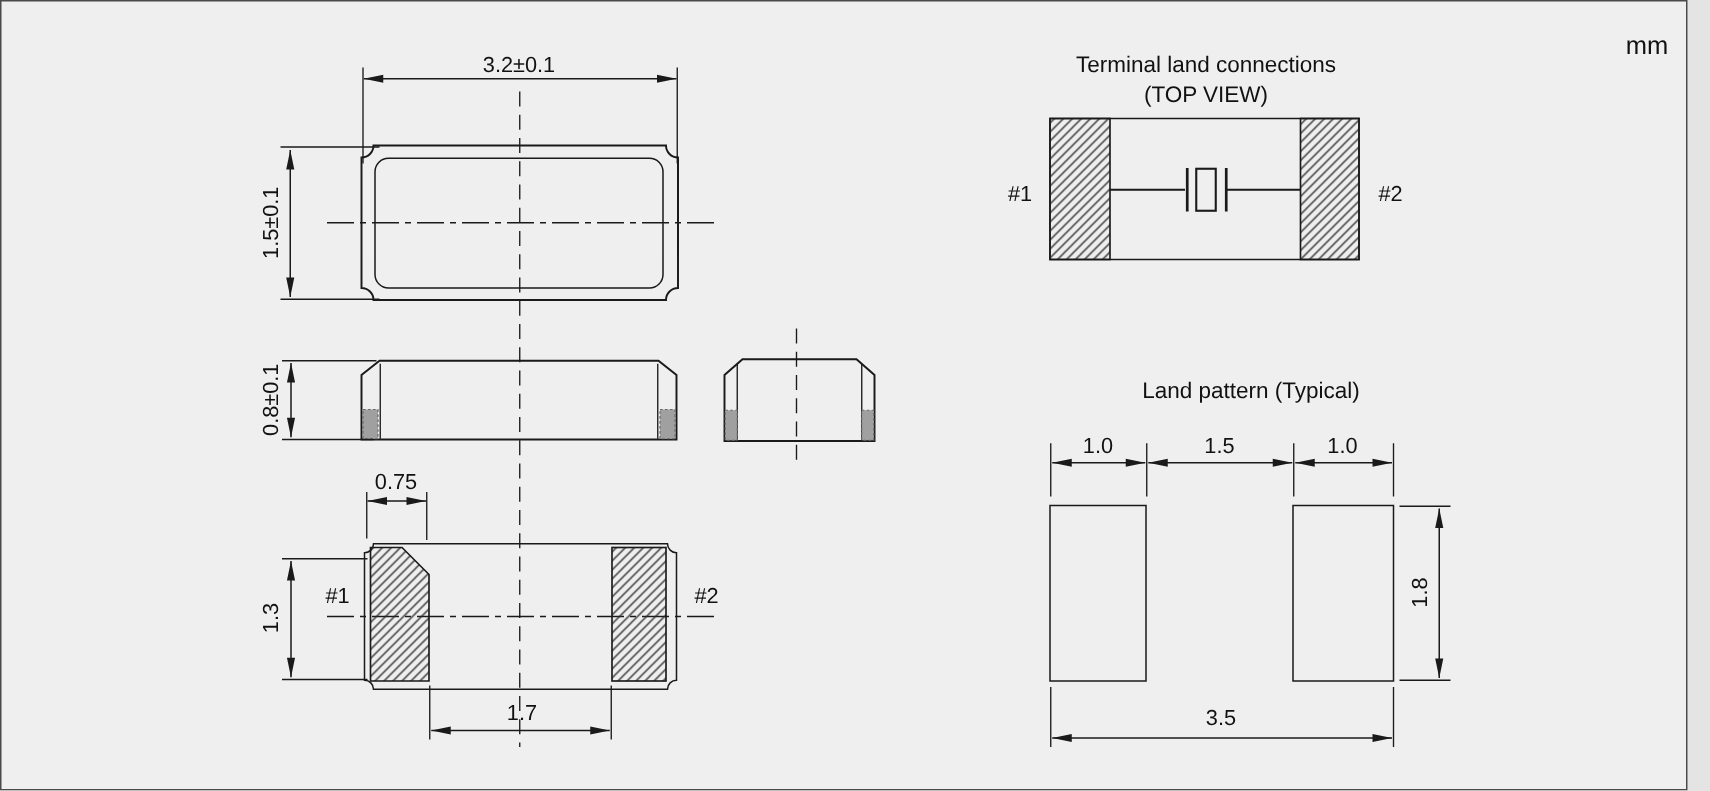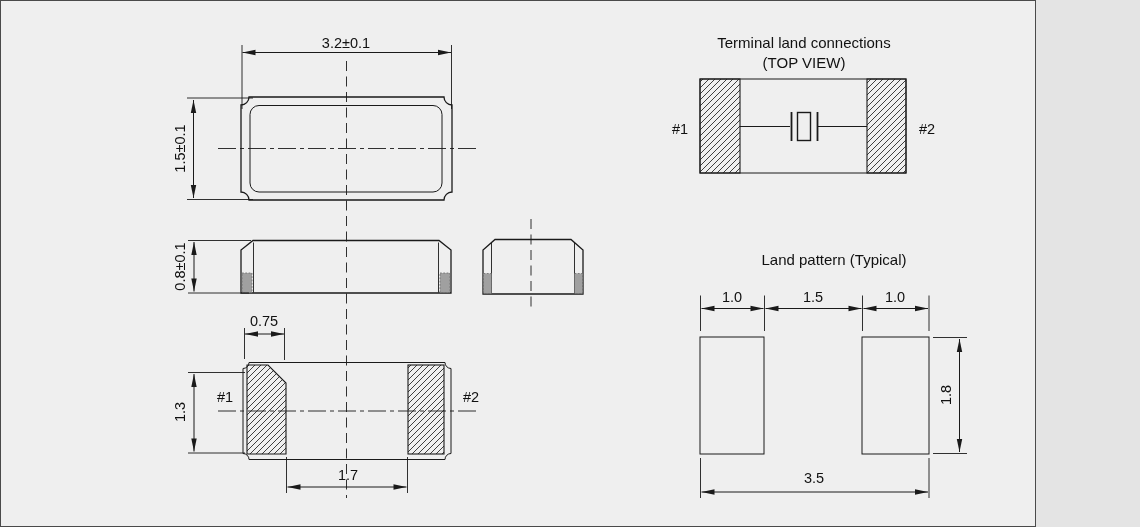--- a/index.html
+++ b/index.html
@@ -1,18 +1,18 @@
 <!DOCTYPE html>
 <html><head>
 <meta charset="utf-8">
 <style>
   html,body{margin:0;padding:0;background:#e4e4e4;}
   .canvas{
     position:relative;
-    width:1036px;height:527px;
+    width:1125px;height:527px;
     background:#efefef;
     border:1px solid #4a4a4a;
     box-sizing:border-box;
     font-family:"Liberation Sans", sans-serif;
     overflow:hidden;
   }
   svg{display:block;}
   svg text{
     font-family:"Liberation Sans", sans-serif;
     font-size:14.5px;

